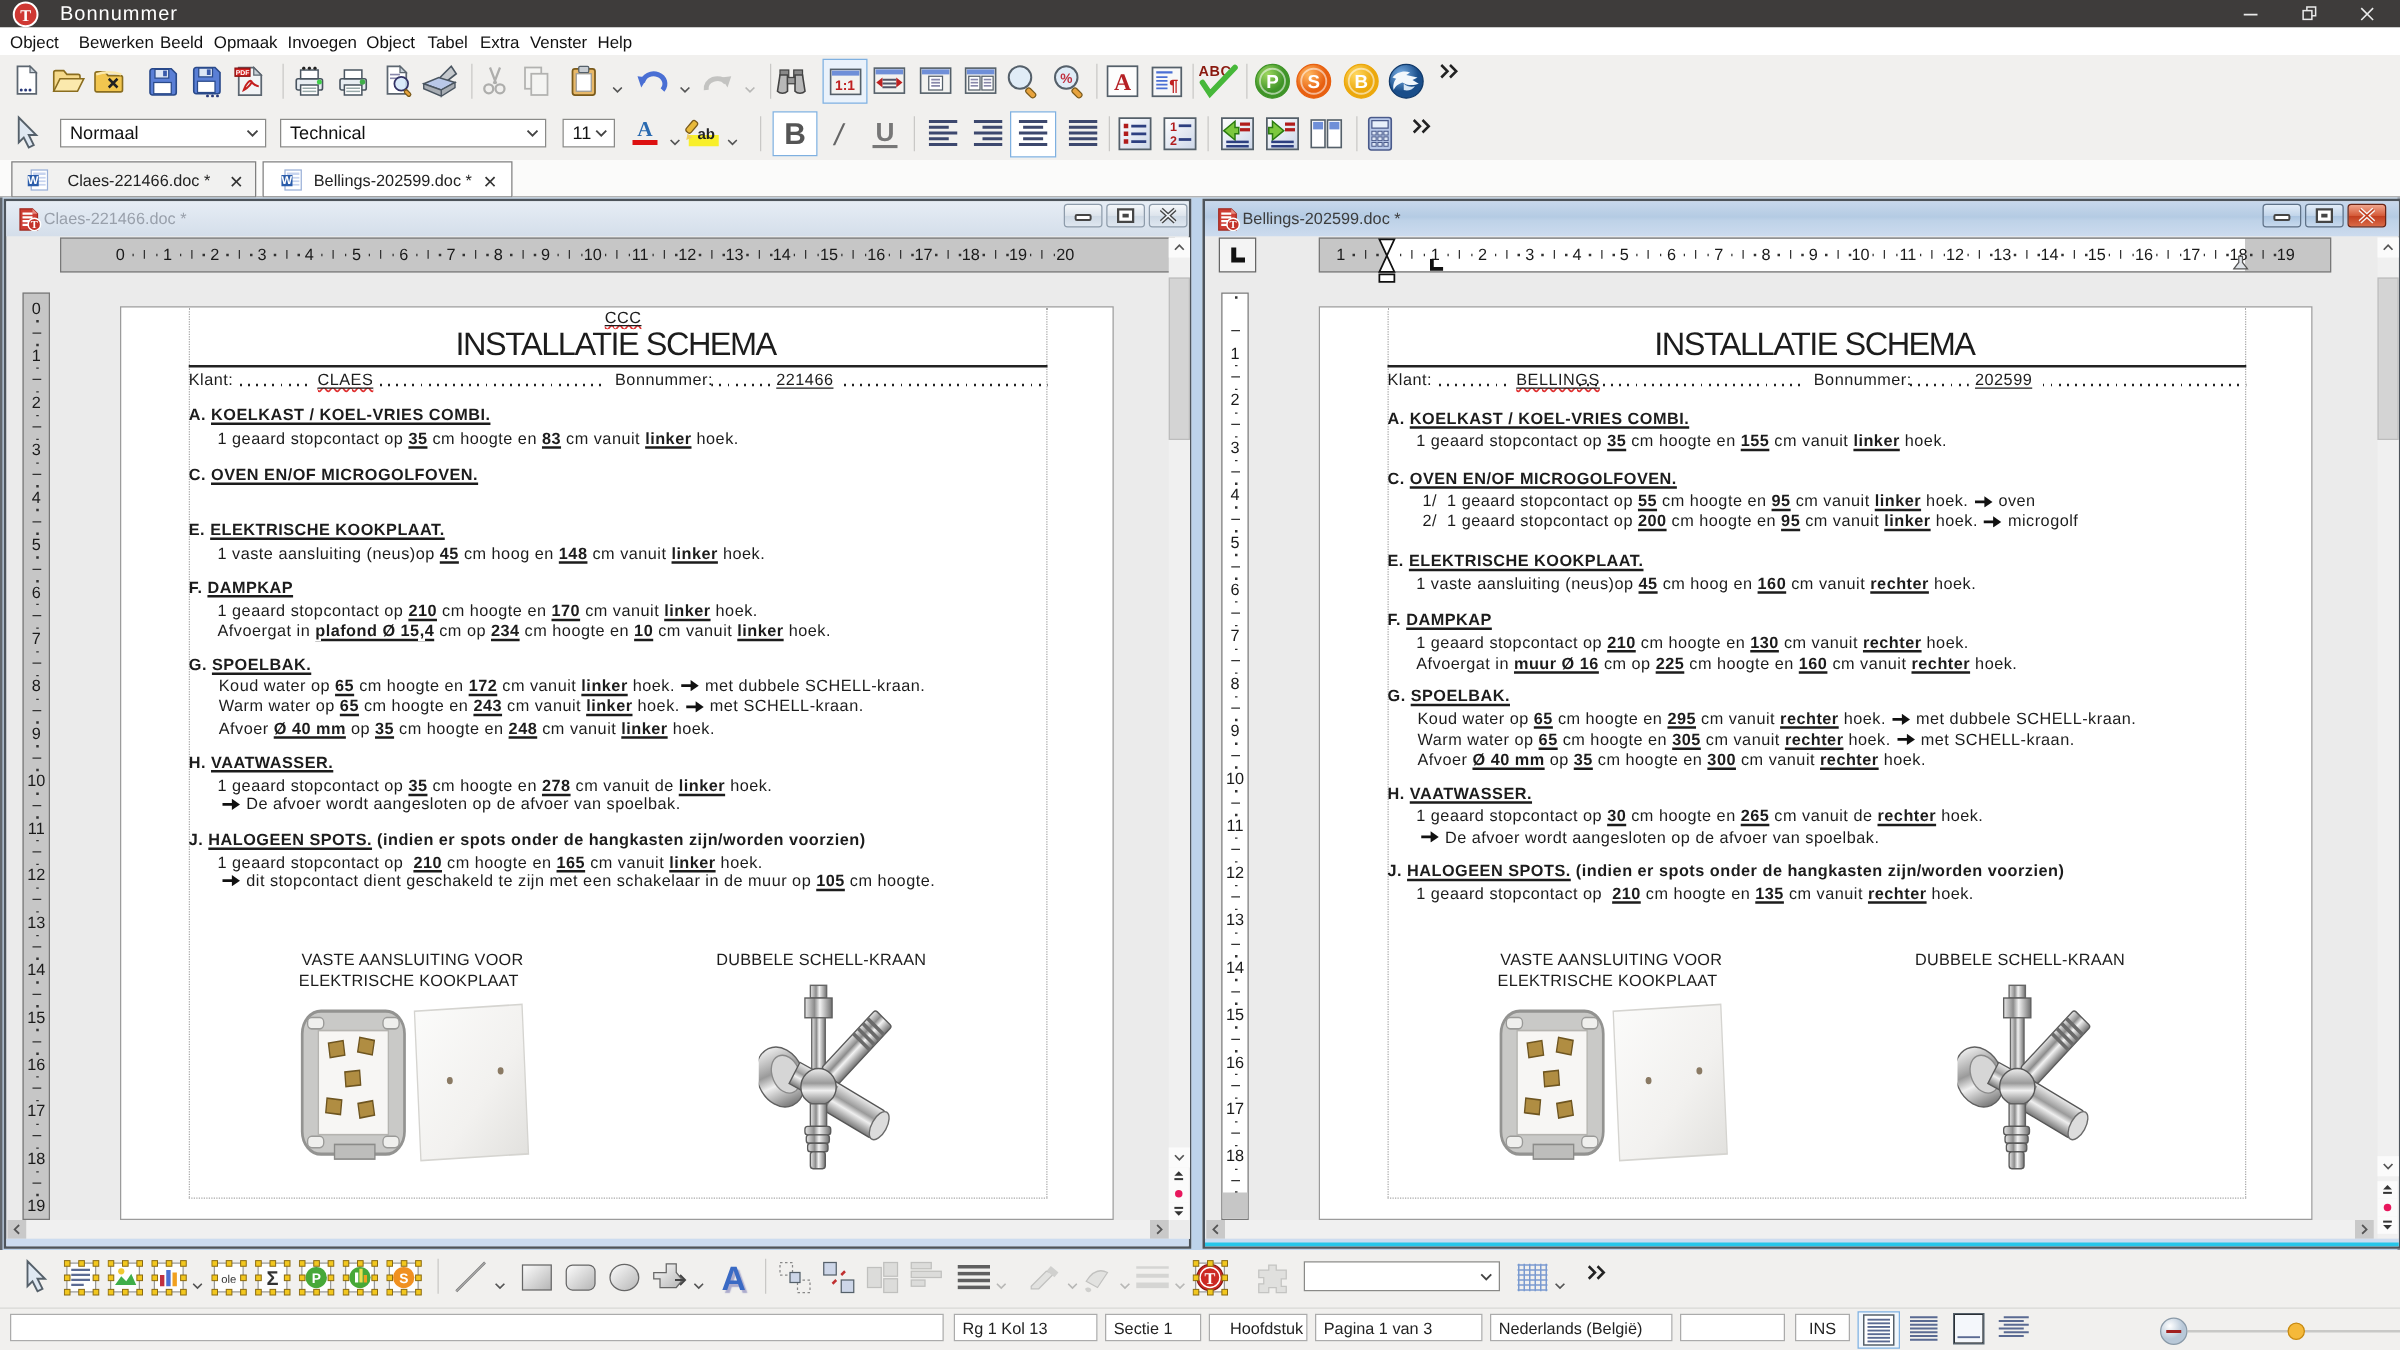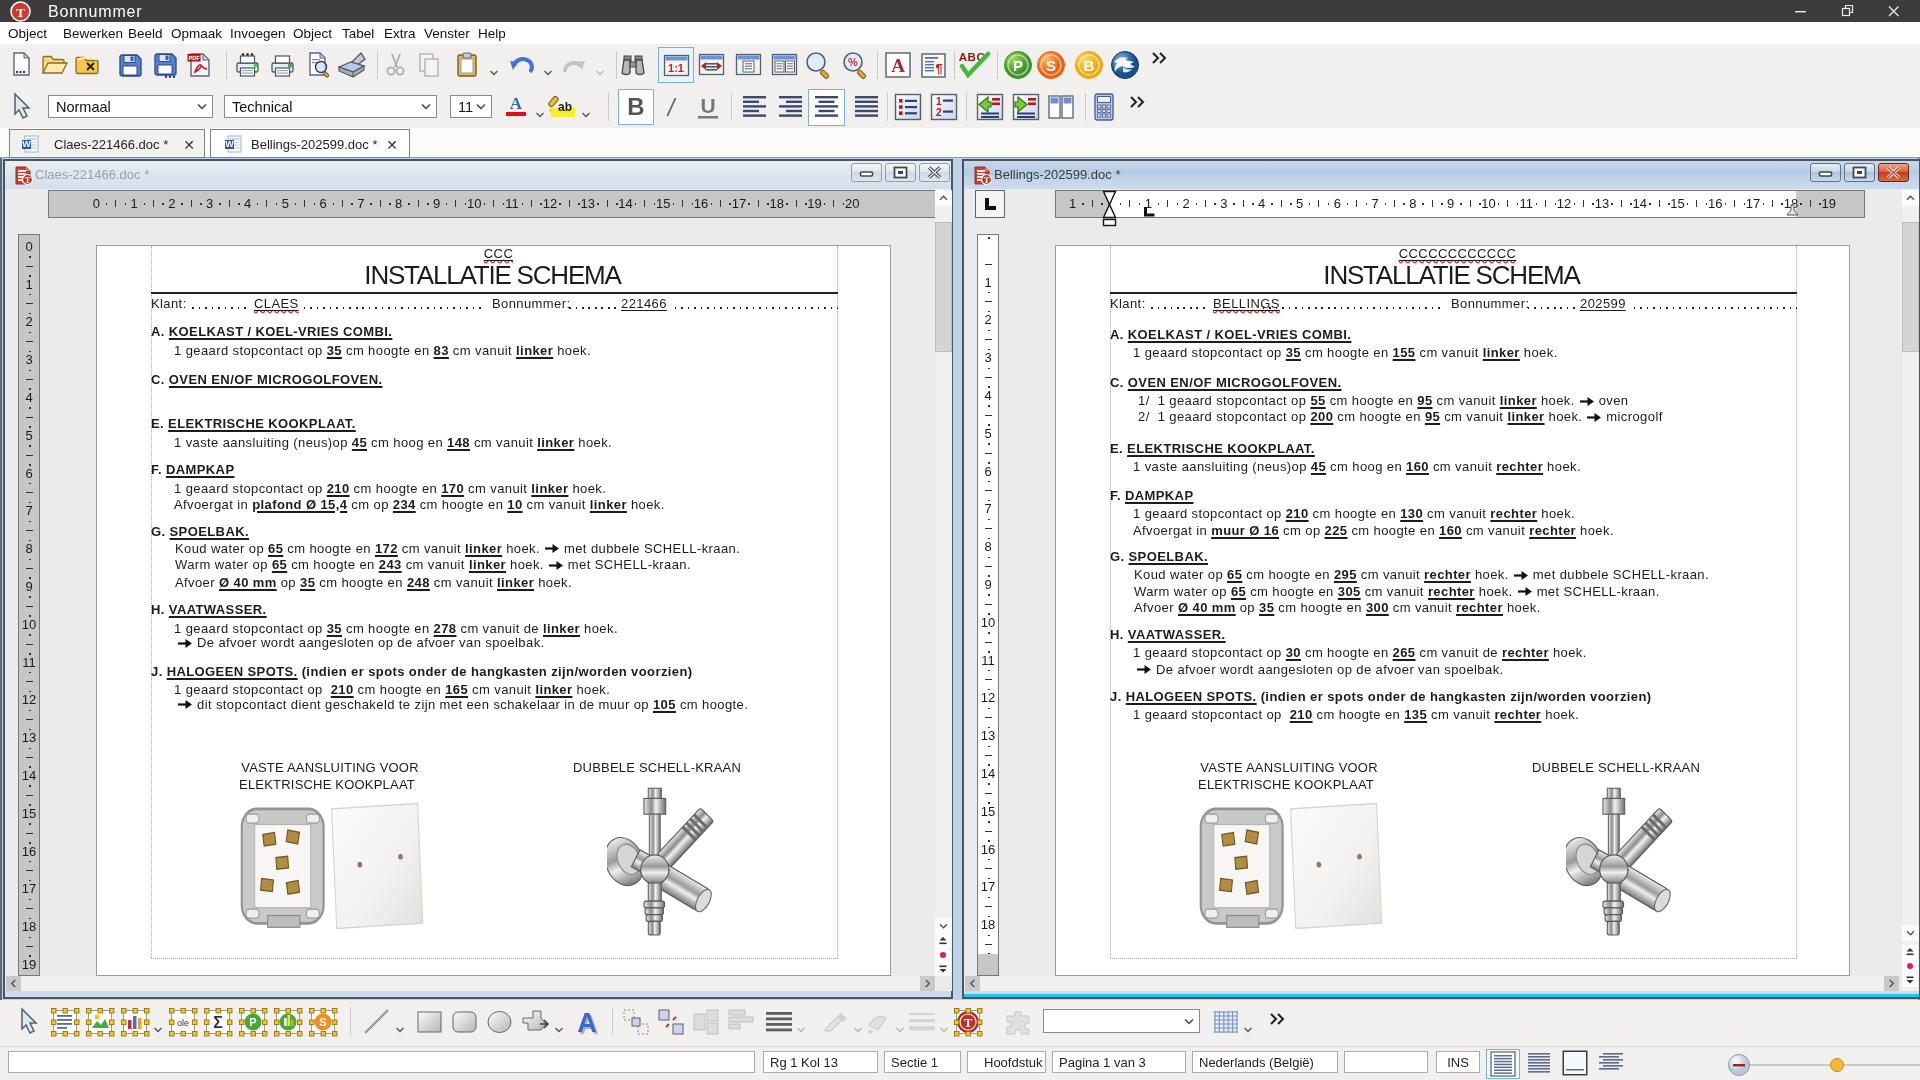--- a/index.html
+++ b/index.html
@@ -1040,21 +1040,20 @@
         <div class="rnumv" style="top: 719.9px;">19</div>
         <div class="tick" style="left: 10px; top: 2px; width: 1.5px; height: 1.5px;"></div>
         <div class="tick" style="left: 7px; top: 28.6px; width: 7px; height: 1px;"></div>
         <div class="abs" style="left: 0px; top: 719px; width: 22px; height: 23px; background: rgb(198, 198, 198);"></div>
       </div>
       <div class="page" style="left: 91px; top: 84px; width: 795px; height: 731px;">
         <div class="doc">
           <div class="dotm" style="left:54px;top:0;height:712px;"></div>
           <div class="dotm" style="left:740px;top:0;height:712px;"></div>
           <div class="abs" style="left:54px;top:712px;width:687px;height:1px;border-top:1px dotted #a8a8a8;"></div>
-          <div class="ln" style="top:0px;left:54px;width:695px;text-align:center;"><span style="text-decoration:#e03131 wavy underline;"><u>CCCCCCCCCCCC</u></span></div>
           <div class="ln" style="top:14px;left:48px;width:695px;text-align:center;font-size:26px;letter-spacing:-1.2px;">INSTALLATIE SCHEMA</div>
           <div class="abs" style="left:54px;top:46px;width:687px;height:2px;background:#222;"></div>
           <div class="ln" style="top:50px;left:54px;">Klant:</div>
           <div class="ln" style="top:50px;left:157px;"><span style="text-decoration:#e03131 wavy underline;"><u>BELLINGS</u></span></div>
           <div class="ln" style="top:50px;left:395px;">Bonnummer:</div>
           <div class="ln" style="top:50px;left:524px;"><u>202599</u></div>
           <div class="abs" style="left:95px;top:61px;width:57px;height:2px;background:repeating-linear-gradient(90deg,#222 0 1.5px,transparent 1.5px 6.5px);"></div>
           <div class="abs" style="left:207px;top:61px;width:181px;height:2px;background:repeating-linear-gradient(90deg,#222 0 1.5px,transparent 1.5px 6.5px);"></div>
           <div class="abs" style="left:472px;top:61px;width:47px;height:2px;background:repeating-linear-gradient(90deg,#222 0 1.5px,transparent 1.5px 6.5px);"></div>
           <div class="abs" style="left:578px;top:61px;width:163px;height:2px;background:repeating-linear-gradient(90deg,#222 0 1.5px,transparent 1.5px 6.5px);"></div>

